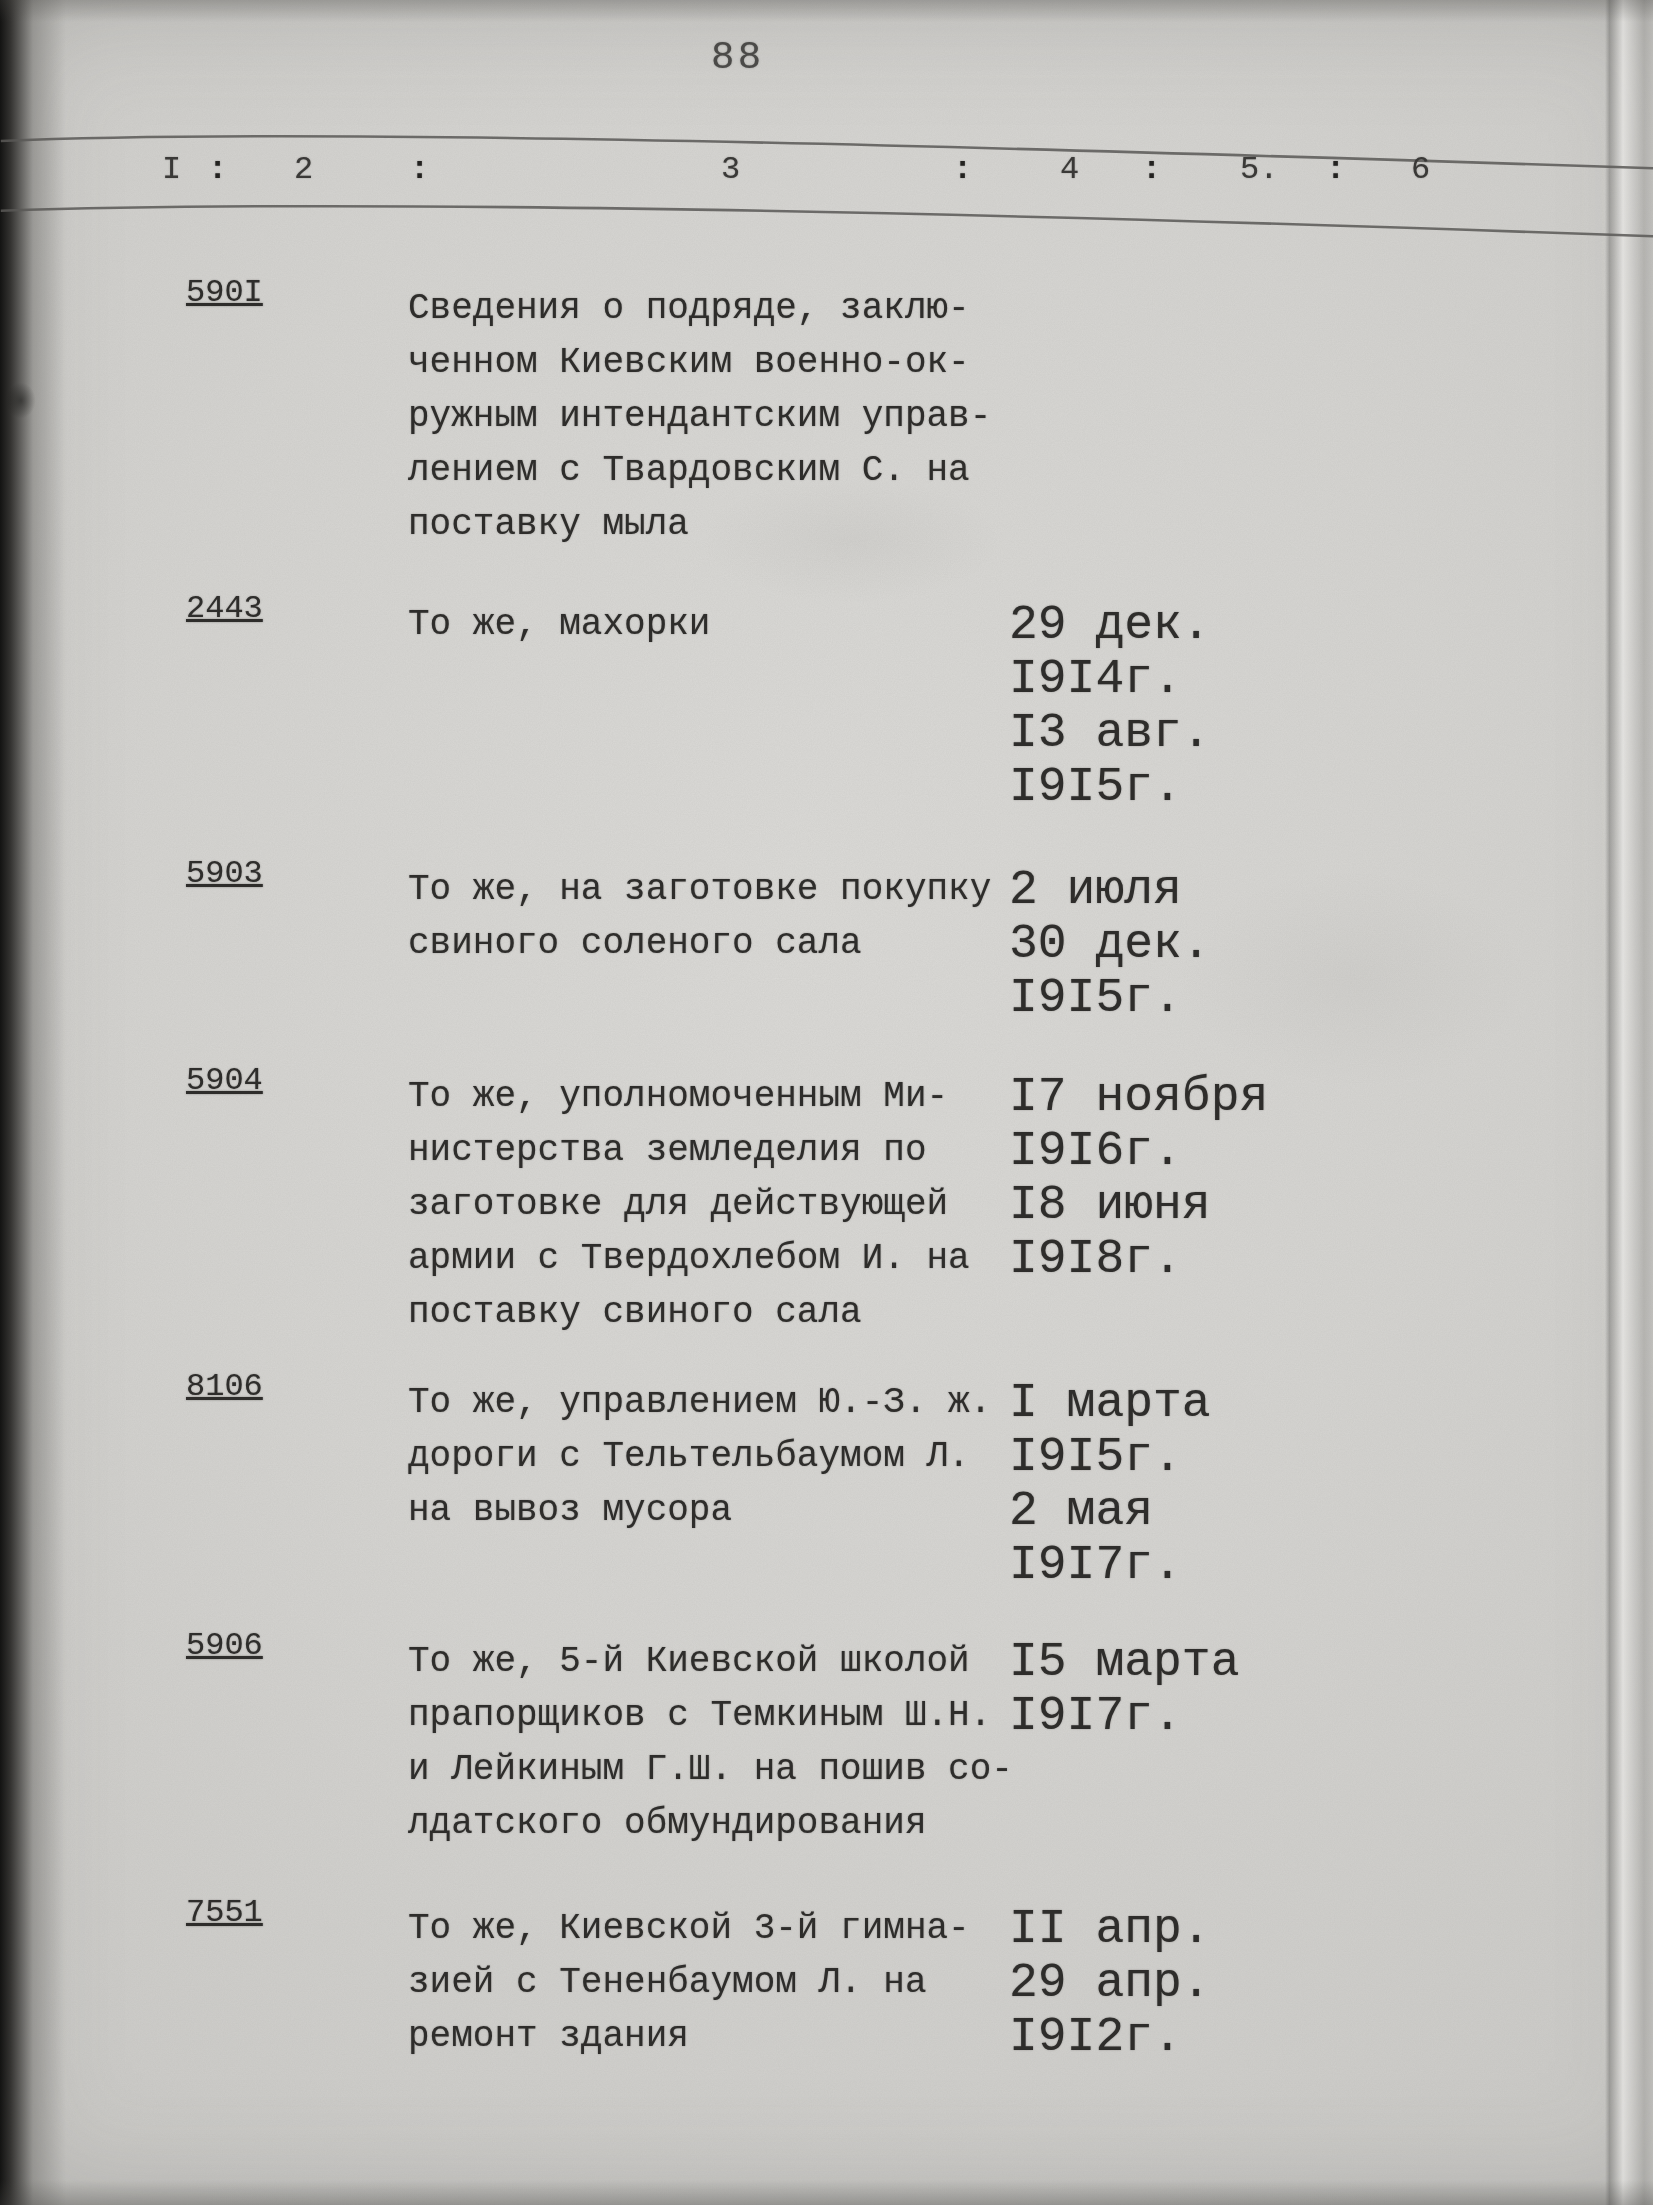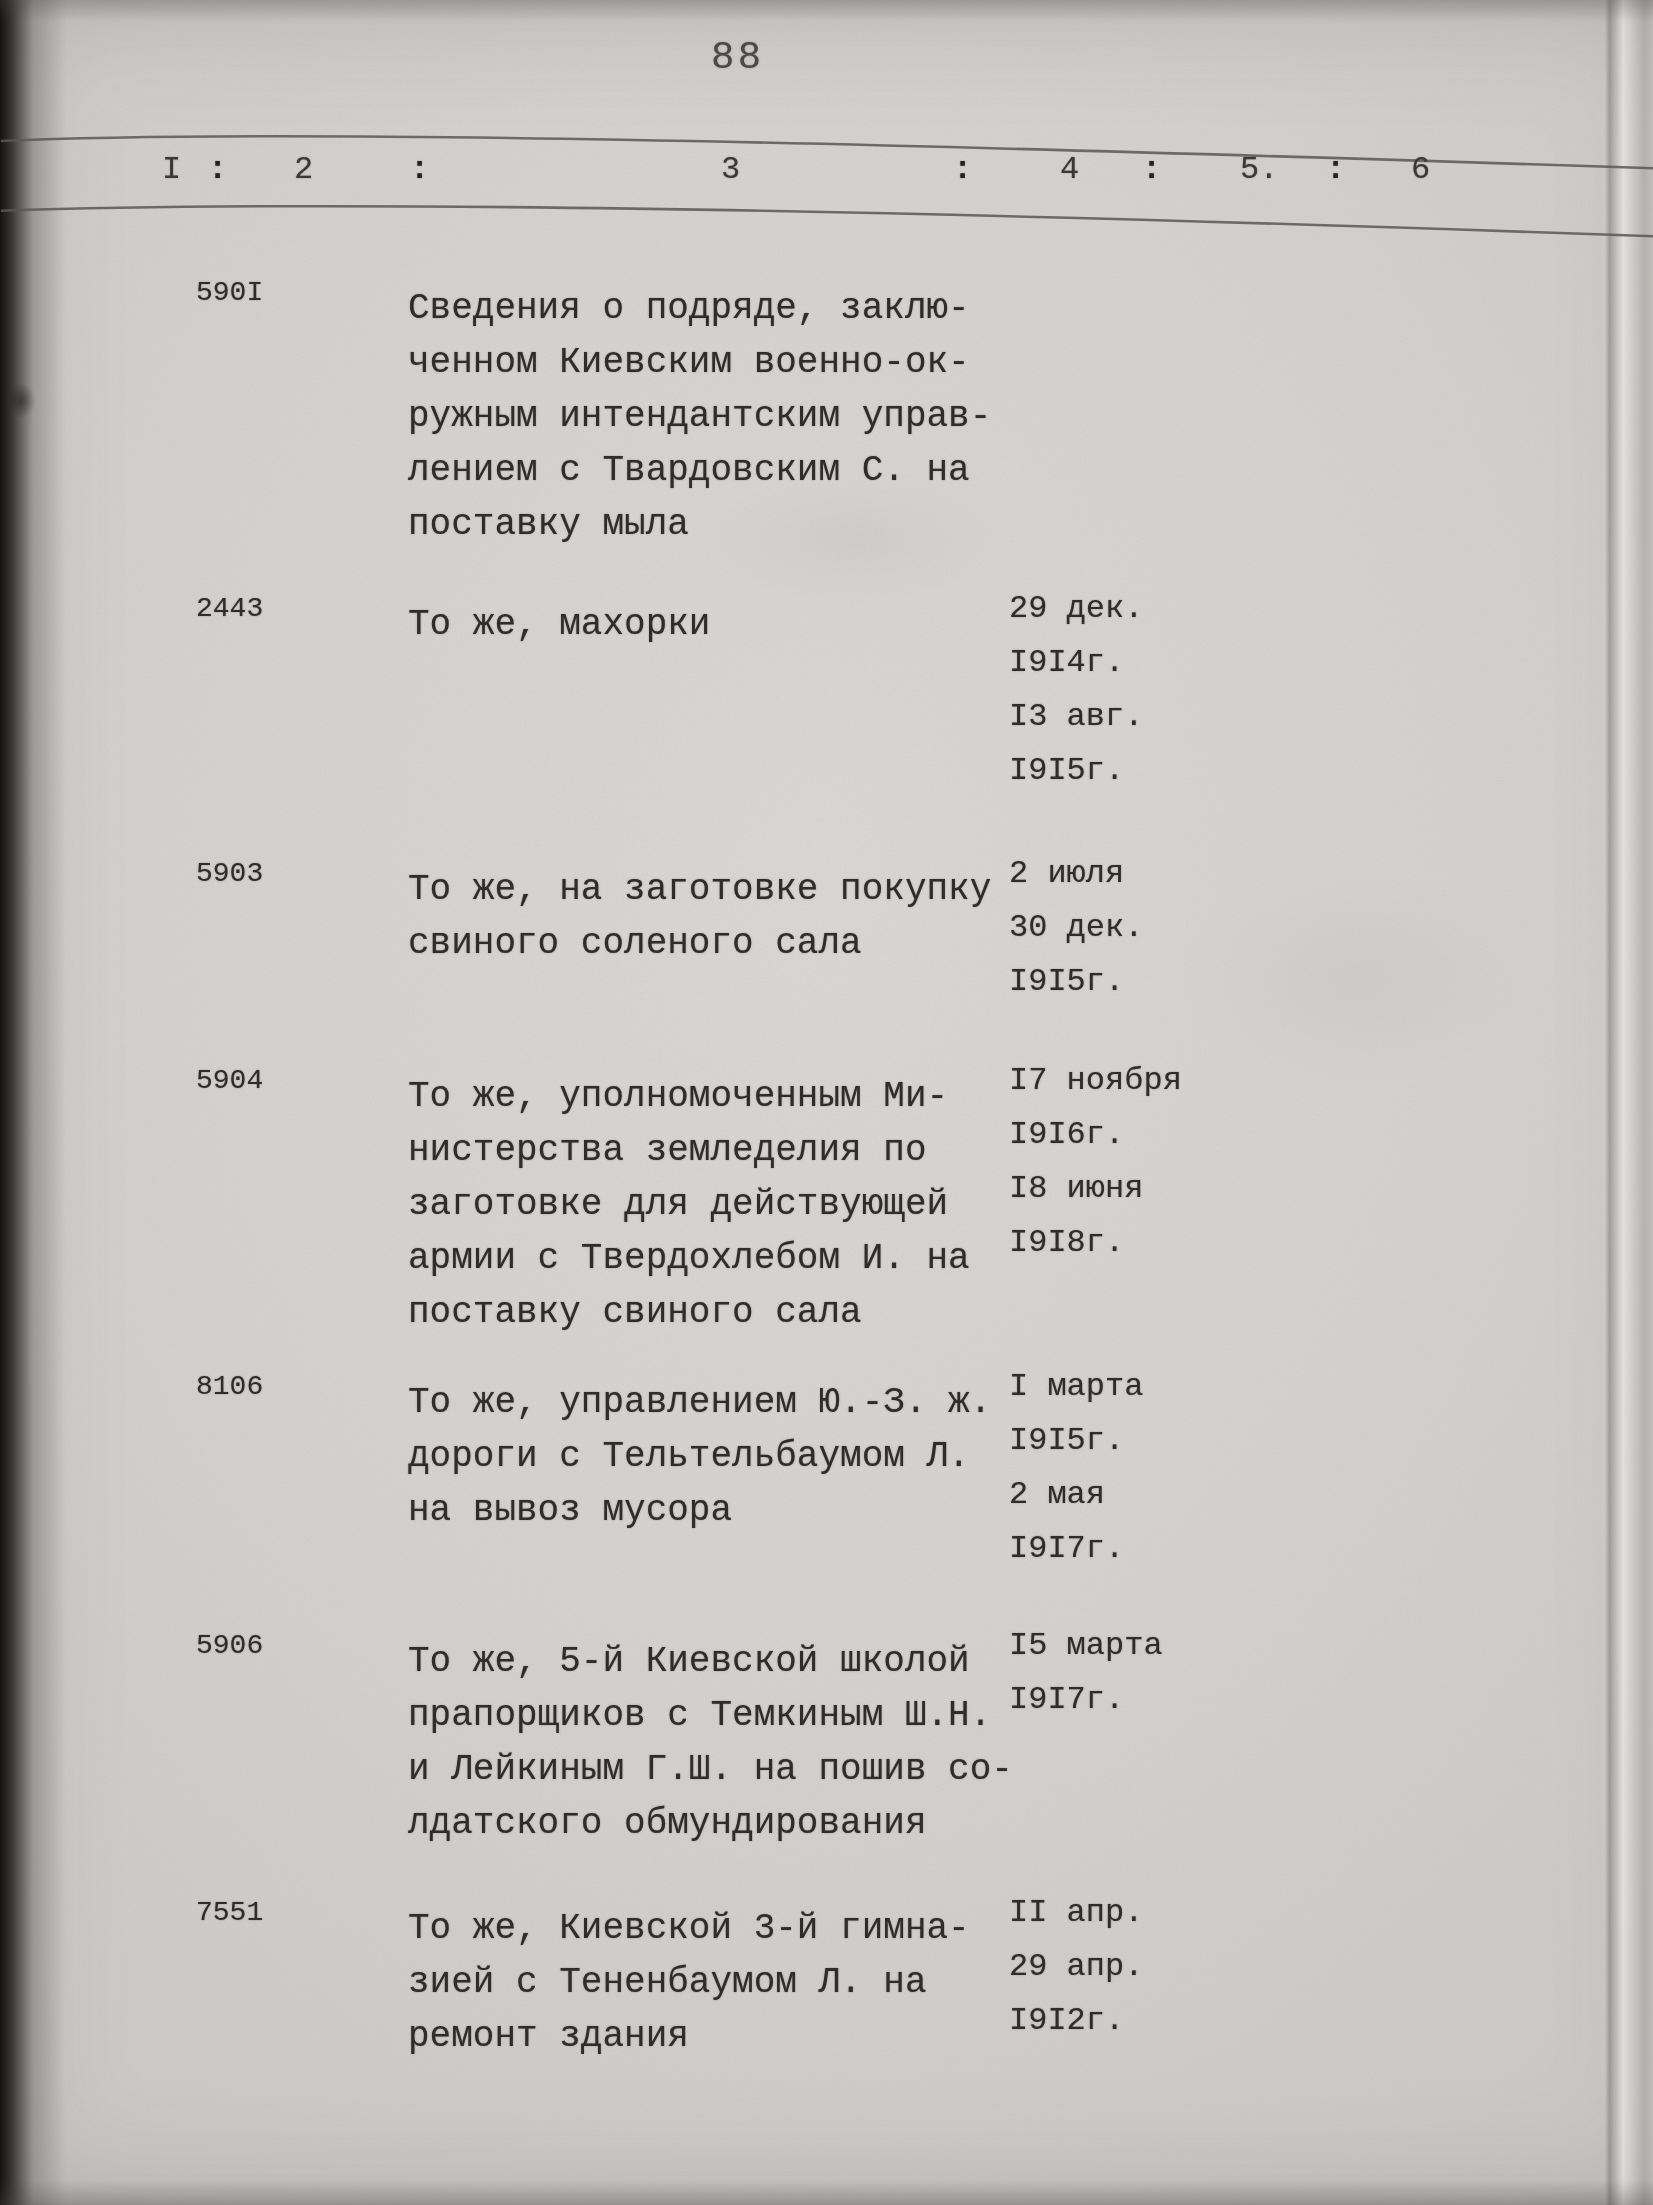--- a/index.html
+++ b/index.html
@@ -50,35 +50,37 @@
 
   .hdr-cell {
     position:absolute; top:151px;
     font-size:32px; color:#3a3937;
     text-shadow:0 0 1.7px rgba(50,50,48,.4);
   }
   .hdr-colon { font-weight:bold; color:#232220; }
 
   .entry { position:absolute; left:0; width:1654px; }
   .num {
-    position:absolute; left:196px; width:94px;
-    font-size:28px; line-height:54px;
+    position:absolute; left:186px; width:94px;
+    font-size:32px; line-height:54px;
     text-shadow:0 0 1.7px rgba(45,43,40,.4);
+    text-decoration:underline;
   }
   .lines { white-space:pre-line; }
   .desc {
     position:absolute; left:408px; width:613px;
     font-size:36px; line-height:54px;
     text-shadow:0 0 1.7px rgba(45,43,40,.4);
     margin-top:16px;
   }
   .dates {
     position:absolute; left:1009px; width:289px;
-    font-size:32px; line-height:54px;
+    font-size:48px; line-height:54px;
     text-shadow:0 0 1.7px rgba(45,43,40,.4);
+    margin-top:16px;
   }
 </style>
 </head>
 <body>
 
 <div class="page">
 
   <svg class="grain" width="1654" height="2205" viewBox="0 0 1944 2592">
     <filter id="noiseF">
       <feTurbulence type="fractalNoise" baseFrequency="0.8" numOctaves="2" stitchTiles="stitch"></feTurbulence>

